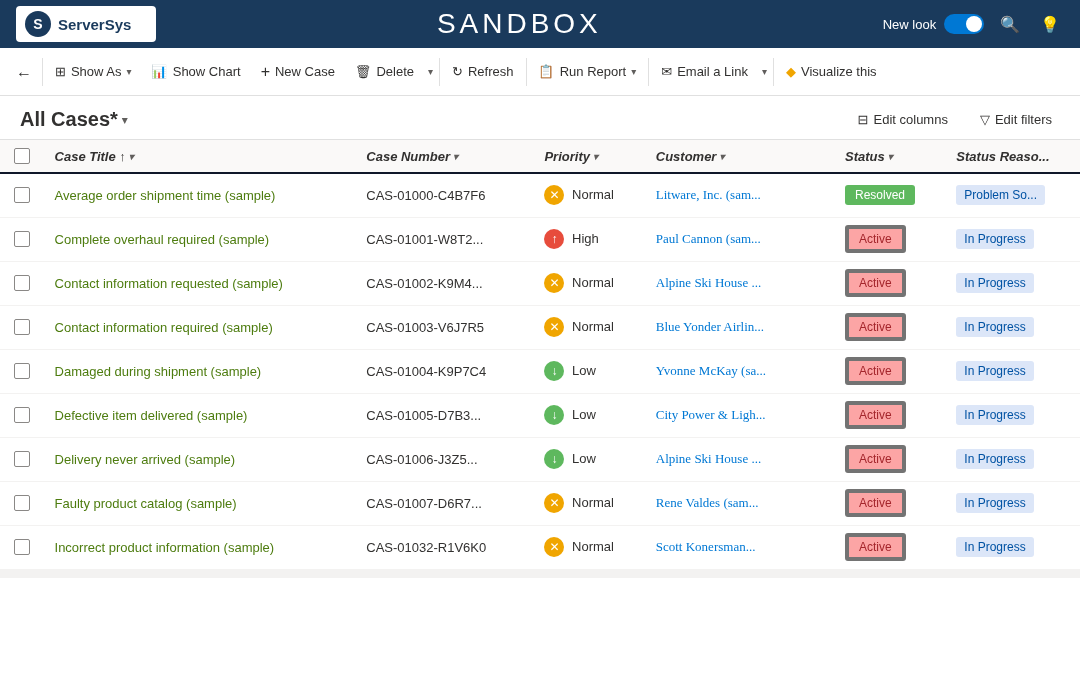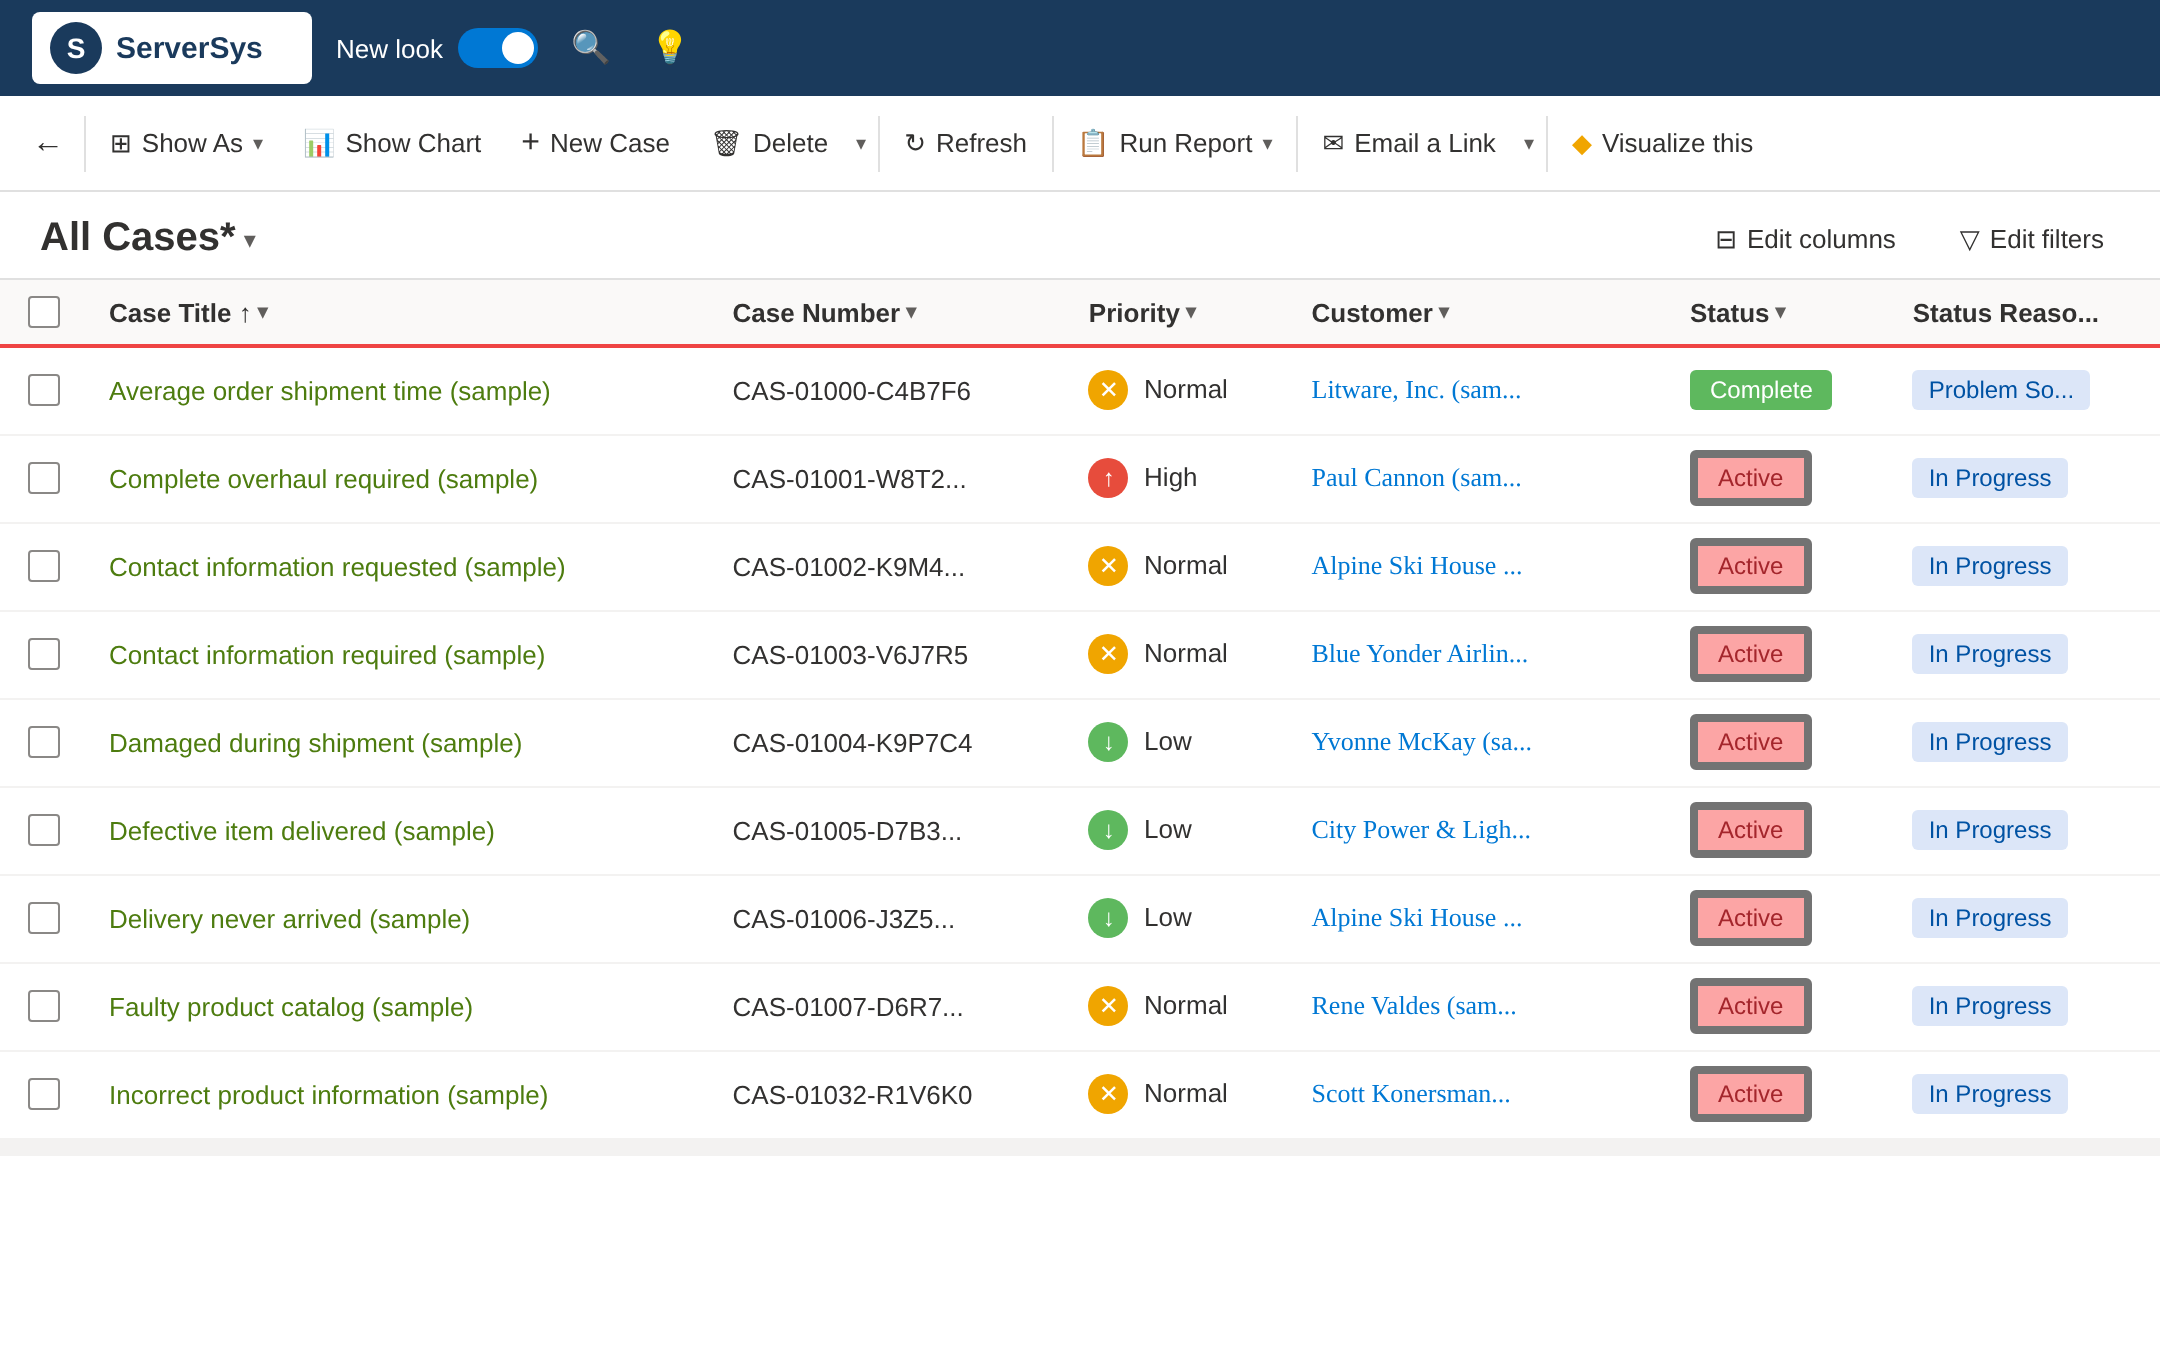--- a/index.html
+++ b/index.html
@@ -181,23 +181,24 @@
     .cases-table thead tr {
       background: #faf9f8;
       border-bottom: 1px solid #e0e0e0;
     }
     .cases-table th {
       padding: 8px 10px;
       text-align: left;
       font-weight: 600;
       font-size: 13px;
       color: #323130;
-      border-bottom: 2px solid #ef4444;
+      border-bottom: 2px solid #0f172a;
       white-space: nowrap;
       overflow: hidden;
+      font-style: italic;
     }
     .cases-table td {
       padding: 6px 10px;
       font-size: 13px;
       color: #323130;
       border-bottom: 1px solid #f3f2f1;
       white-space: nowrap;
       overflow: hidden;
       text-overflow: ellipsis;
       height: 44px;
@@ -290,20 +291,21 @@
 <body>
 
 <div class="top-nav">
   <div class="nav-logo">
     <svg class="nav-logo-icon" viewBox="0 0 28 28">
       <circle cx="14" cy="14" r="13" fill="#1a3a5c"></circle>
       <text x="14" y="19" text-anchor="middle" fill="white" font-size="14" font-weight="bold">S</text>
     </svg>
     <span class="nav-logo-text">ServerSys</span>
   </div>
+  <span class="nav-sandbox">SANDBOX</span>
   <div class="nav-new-look">
     <span>New look</span>
     <div class="toggle"></div>
   </div>
   <span class="nav-icon">🔍</span>
   <span class="nav-icon">💡</span>
 </div>
 
 <div class="toolbar">
   <button class="toolbar-back">←</button>
@@ -438,21 +440,21 @@
       <span>CAS-01000-C4B7F6</span>
     </td>
     <td class="col-priority">
       <span class="priority-icon priority-normal">✕</span>
       <span>Normal</span>
     </td>
     <td class="col-customer">
       <a class="customer-link">Litware, Inc. (sam...</a>
     </td>
     <td class="col-status">
-      <span class="badge badge-resolved">Complete</span>
+      <span class="badge badge-resolved">Resolved</span>
     </td>
     <td class="col-reason">
       <span class="reason-badge">Problem So...</span>
     </td>
   </tr>
           <tr>
     <td class="col-check">
       <div class="checkbox-cell">
         <div class="cb"></div>
       </div>

